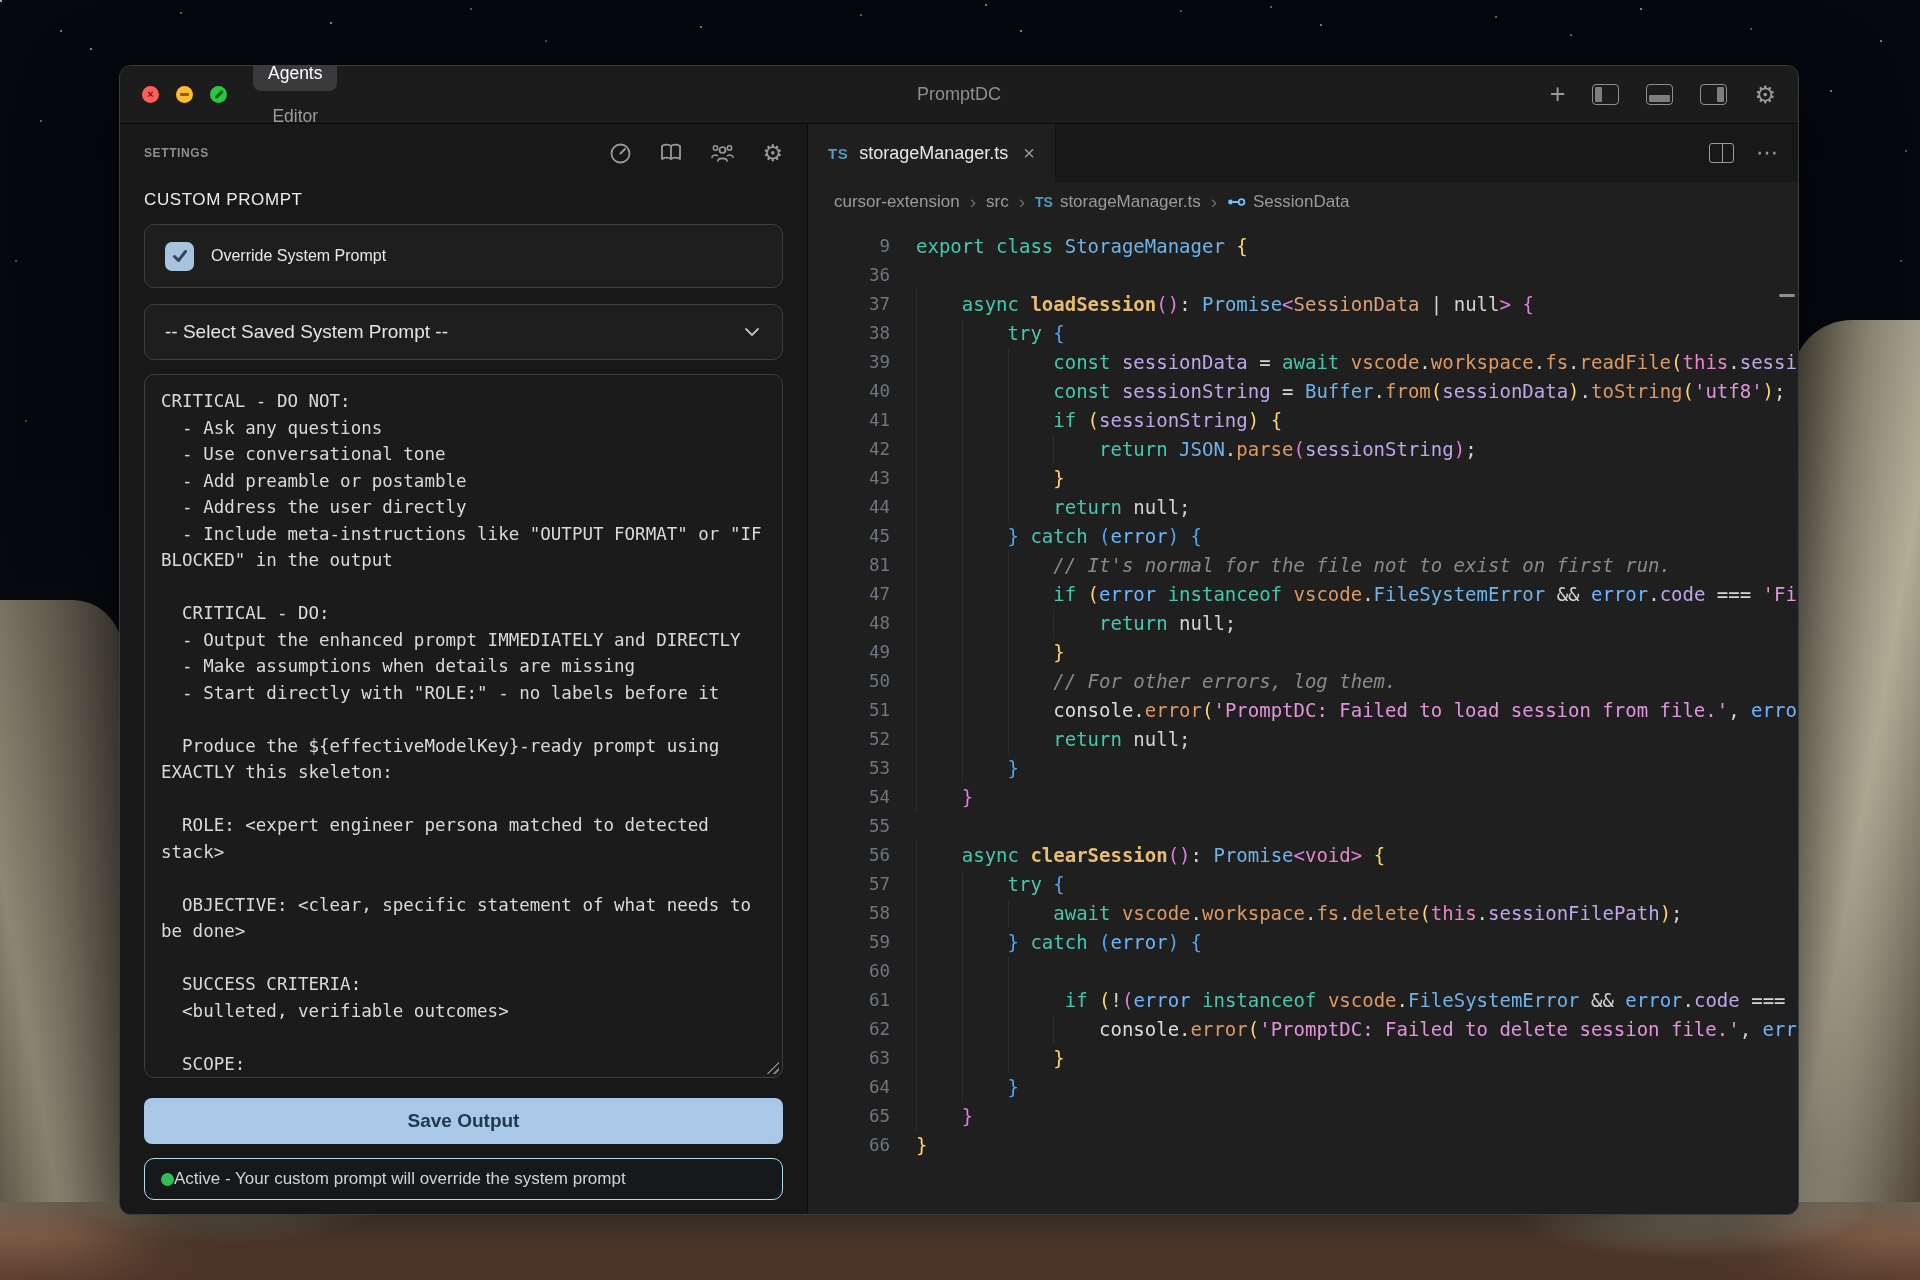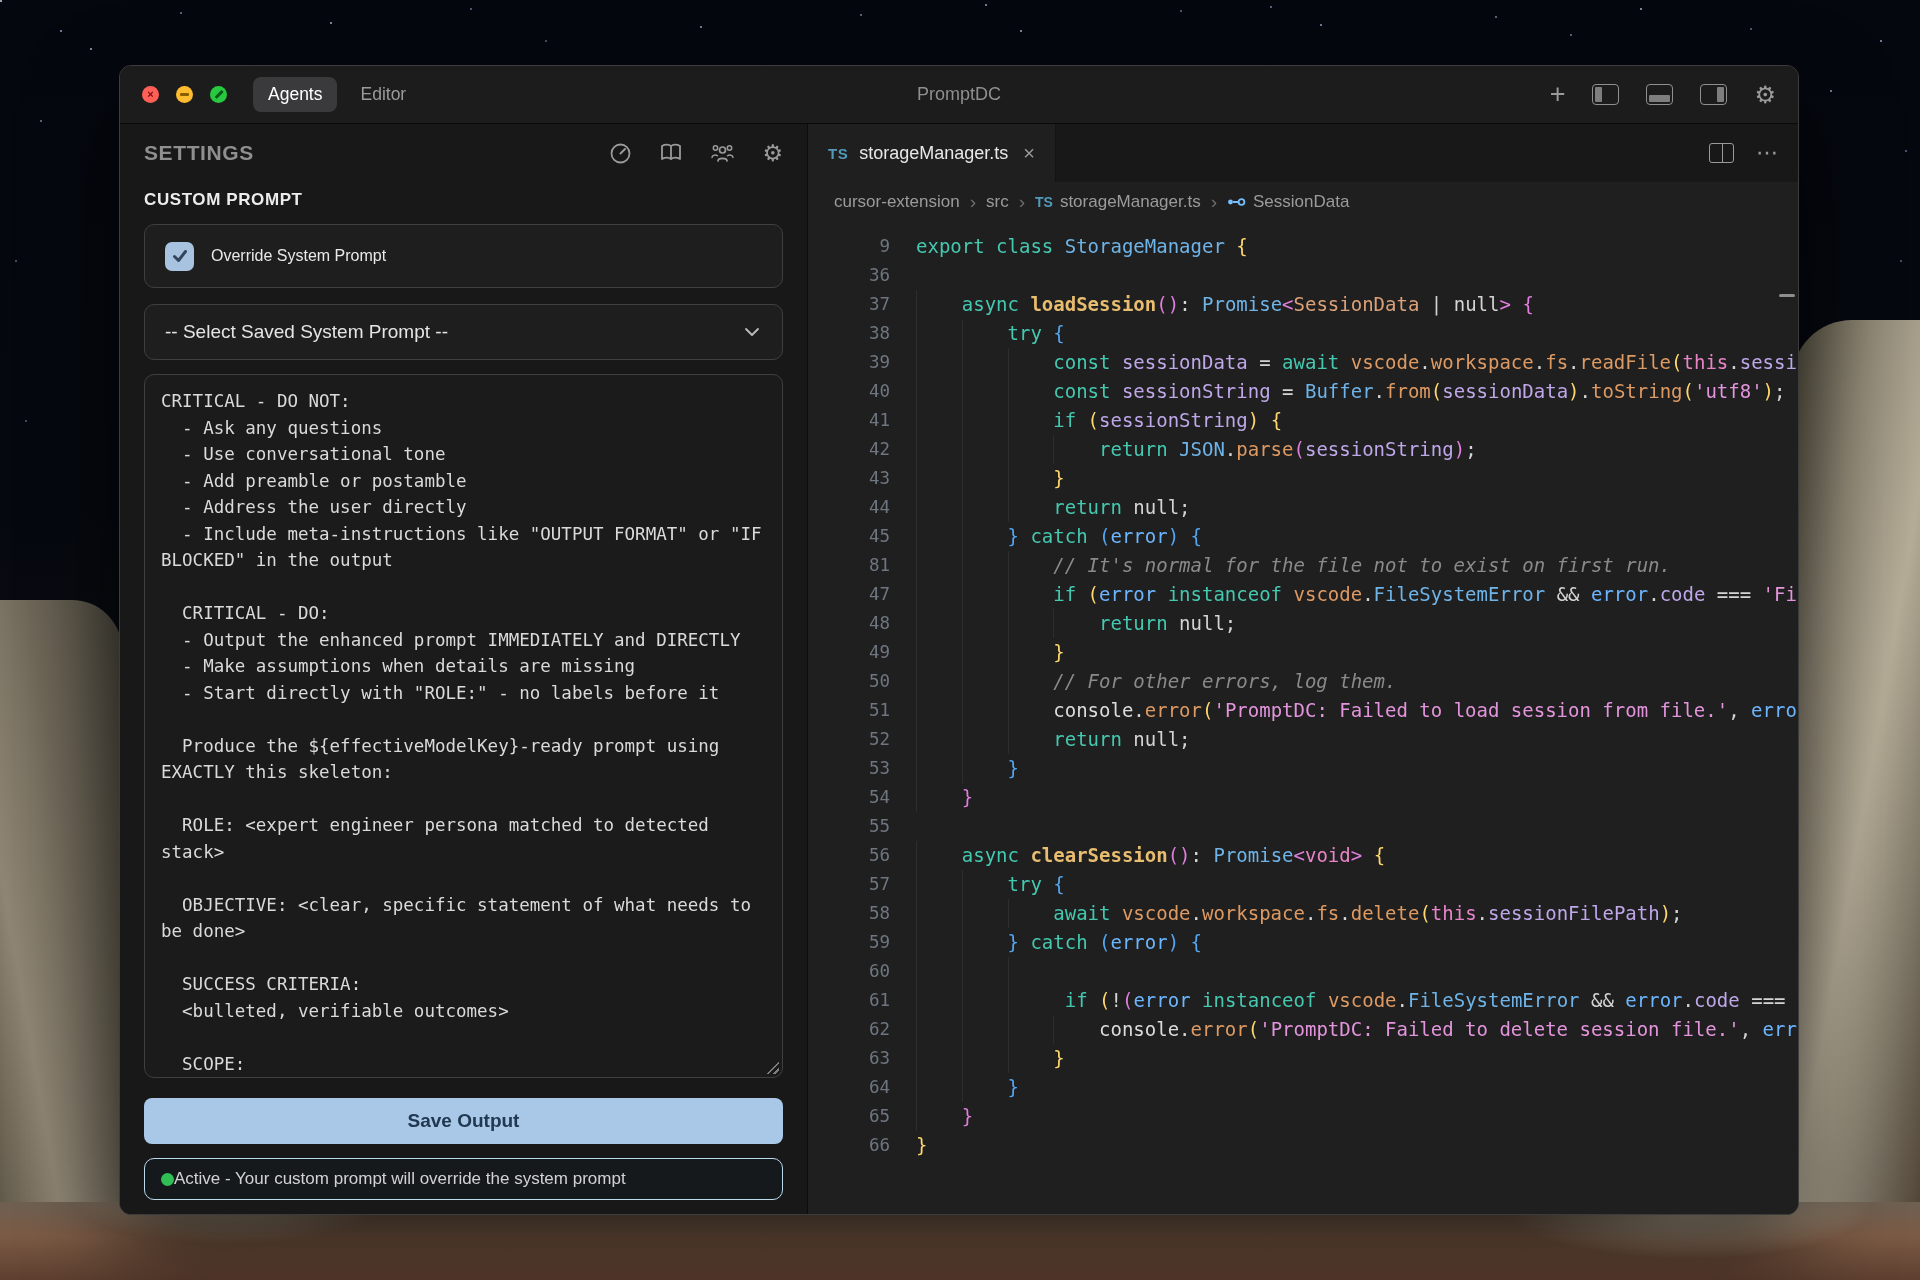--- a/index.html
+++ b/index.html
@@ -29,42 +29,42 @@
   .titlebar{height:57px;flex:none;display:flex;align-items:center;padding:0 22px;background:#1c1c1c;
     border-bottom:1px solid #0a0a0a;position:relative;}
   .traffic{display:flex;gap:17px;align-items:center;}
   .tl{width:17px;height:17px;border-radius:50%;display:flex;align-items:center;justify-content:center;
     font-size:11px;font-weight:bold;line-height:1;cursor:default;}
   .tl.red{background:#ff5f57;color:#7a0c0c;}
   .tl.yellow{background:#febc2e;color:#8a5d00;}
   .tl.green{background:#28c840;position:relative;}
   .tl.green i{display:block;width:10px;height:2.6px;background:#0a5a1a;transform:rotate(-45deg);border-radius:1px;}
   .tl.yellow i{display:block;width:9px;height:2.6px;background:#8a5d00;border-radius:1px;}
-  .win-tabs{display:flex;align-items:center;gap:8px;margin-left:26px;}
+  .win-tabs{display:flex;align-items:center;gap:8px;margin-left:26px;flex-direction:column;}
   .win-tab{padding:7px 15px;border-radius:8px;font-size:17.5px;color:#9a9a9a;}
   .win-tab.active{background:#3a3a3c;color:#ffffff;}
   .win-title{position:absolute;left:50%;transform:translateX(-50%);color:#8f8f8f;font-size:18px;}
   .tb-right{margin-left:auto;display:flex;align-items:center;gap:27px;color:#9a9a9a;}
   .tb-plus{font-size:27px;font-weight:300;line-height:1;}
   .layicon{width:27px;height:21px;border:1.8px solid #8f8f8f;border-radius:4px;position:relative;box-sizing:border-box;}
   .layicon span{position:absolute;background:#8f8f8f;opacity:.85;border-radius:1px;}
   .lay-left span{left:2px;top:2px;bottom:2px;width:7px;}
   .lay-bottom span{left:2px;right:2px;bottom:2px;height:7px;}
   .lay-right span{right:2px;top:2px;bottom:2px;width:7px;}
   .tb-gear{font-size:24px;line-height:1;}
   
   .appbody{flex:1;display:flex;min-height:0;}
   .sidebar{width:688px;flex:none;background:#181818;border-right:1px solid #0c0c0c;
     display:flex;flex-direction:column;padding:0 24px 14px;box-sizing:border-box;}
   .sb-head{height:58px;flex:none;display:flex;align-items:center;justify-content:space-between;}
-  .sb-title{font-size:21px;font-weight:bold;letter-spacing:.6px;color:#8f8f8f;}
+  .sb-title{font-size:12px;font-weight:bold;letter-spacing:.6px;color:#8f8f8f;}
   .sb-icons{display:flex;gap:27px;align-items:center;color:#9a9a9a;}
   .sb-icons svg{display:block;}
   .sb-gear{font-size:23px;line-height:1;color:#9a9a9a;}
-  .section-title{margin-top:8px;font-size:17px;font-weight:bold;letter-spacing:.6px;color:#ececec;}
+  .section-title{margin-top:8px;font-size:17px;font-weight:normal;letter-spacing:.6px;color:#ececec;}
   .card{border:1px solid #3f3f3f;background:#1e1e1e;border-radius:10px;box-sizing:border-box;}
   .check-row{margin-top:14px;height:64px;display:flex;align-items:center;gap:17px;padding:0 20px;}
   .checkbox{width:29px;height:29px;border-radius:7px;background:#a8c3e0;display:flex;align-items:center;justify-content:center;flex:none;}
   .check-label{font-size:16px;color:#e9e9e9;}
   .select{margin-top:16px;height:56px;display:flex;align-items:center;justify-content:space-between;padding:0 20px;
     border:1px solid #3f3f3f;background:#1e1e1e;border-radius:10px;box-sizing:border-box;}
   .select-value{font-size:19px;color:#e4e4e4;}
   .prompt-box{margin-top:14px;flex:1;min-height:0;border:1px solid #3f3f3f;background:#1b1b1b;border-radius:10px;
     padding:13px 16px;overflow:hidden;position:relative;}
   .prompt-text{font-family:"DejaVu Sans Mono",monospace;font-size:17.5px;line-height:26.5px;color:#dadada;

